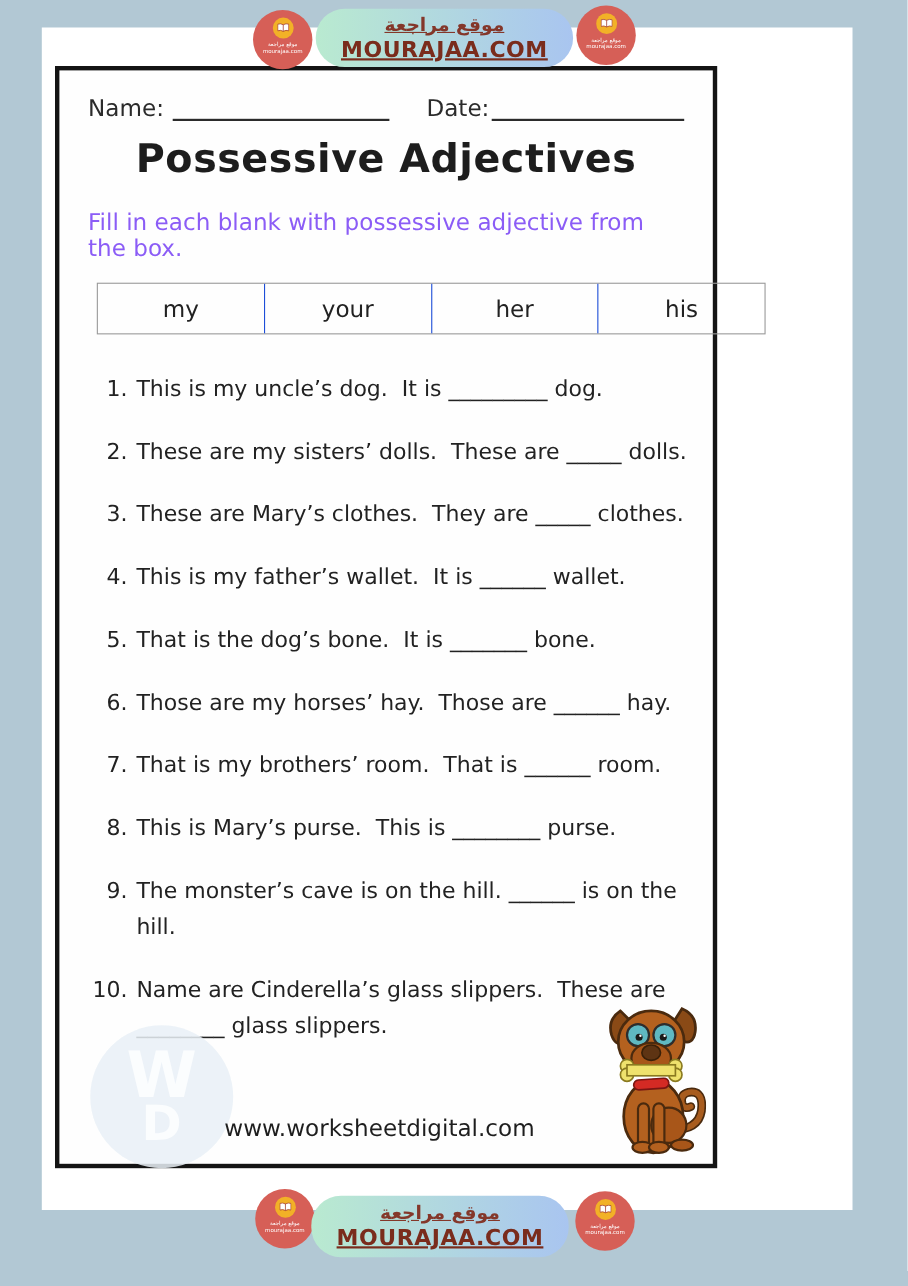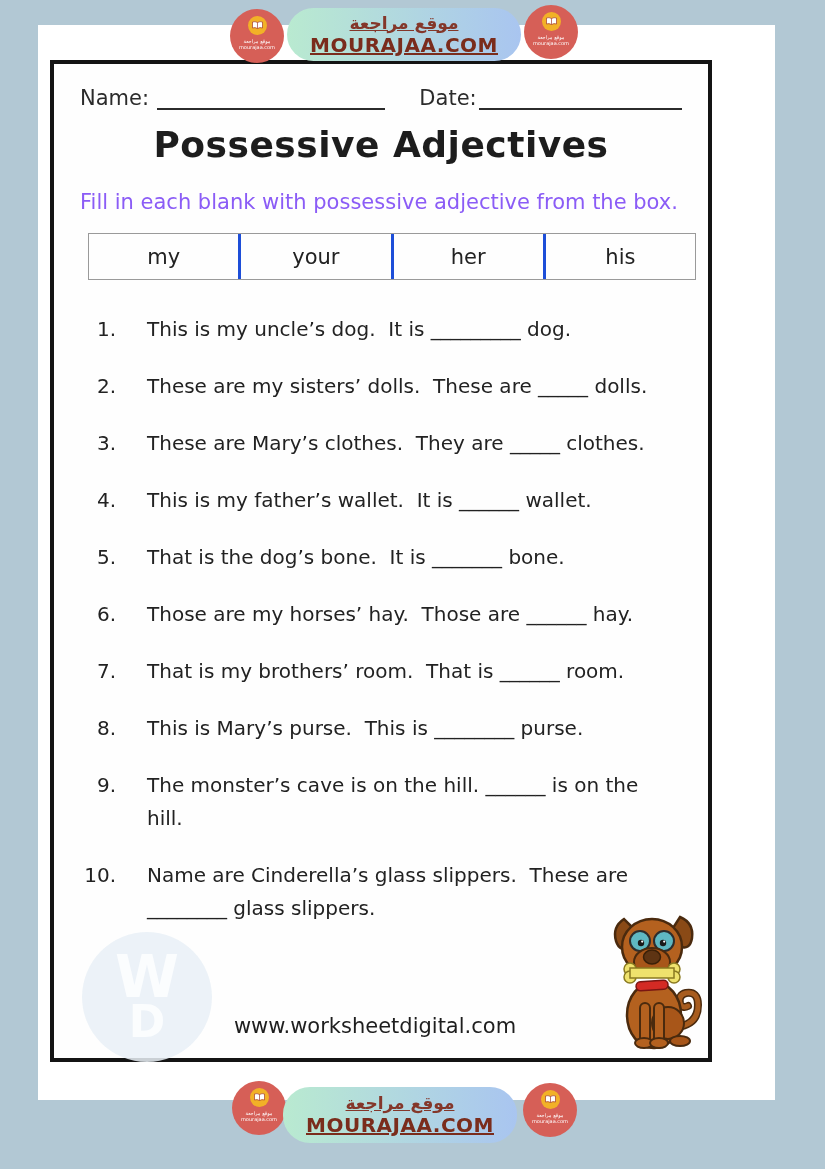--- a/index.html
+++ b/index.html
@@ -10,21 +10,21 @@
     background:#b2c8d4;
     overflow:hidden;
     color:#222;
   }
   
   .page-white {
     position:absolute; left:38px; top:25px; width:737px; height:1075px;
     background:#ffffff;
   }
   .sheet {
-    position:absolute; left:50px; top:60px; width:662px; height:1002px;
+    position:absolute; left:50px; top:60px; width:602px; height:1002px;
     background:#fefefe;
     border:4px solid #141414;
   }
   
   .name-row {
     display:flex; align-items:flex-end;
     margin:22px 26px 0 26px;
     font-size:21px; color:#2b2b2b;
   }
   .write-line { border-bottom:2px solid #2b2b2b; height:24px; }
@@ -43,32 +43,32 @@
   }
   
   .word-box {
     margin:19px 20px 0 34px; width:608px; height:47px;
     border:1px solid #9a9a9a;
     display:flex;
   }
   .word-cell {
     flex:1; display:flex; align-items:center; justify-content:center;
     font-size:21px; color:#222;
-    border-right:3px solid #1d4ed8;
+    border-right:1px solid #1d4ed8;
   }
   .word-cell:last-child { border-right:none; }
   
   .items { margin:33px 18px 0 26px; }
   .item { display:flex; margin-bottom:24px; }
   .item-num {
     width:36px; text-align:right; flex:0 0 36px;
     font-size:20px; line-height:33px; color:#222;
   }
   .item-text {
-    margin-left:31px;
+    margin-left:8px;
     font-size:20px; line-height:33px; color:#222;
     white-space:pre-wrap;
   }
   
   .watermark {
     position:absolute; left:28px; top:868px; width:130px; height:130px;
     border-radius:50%; background:#eaf1f7;
     display:flex; flex-direction:column; align-items:center; justify-content:center;
     opacity:0.85;
   }

